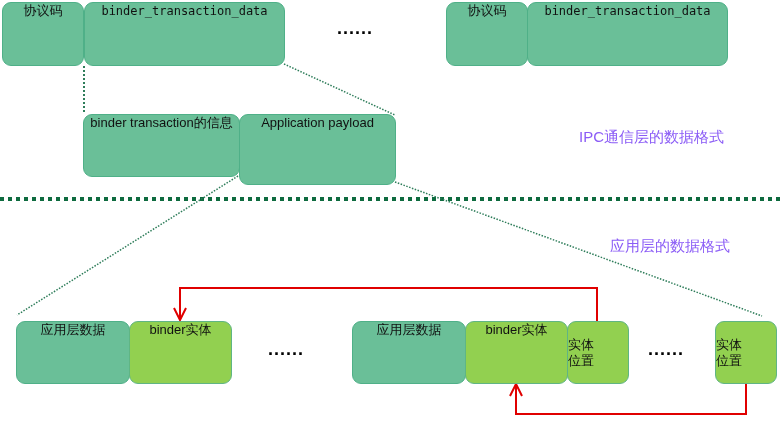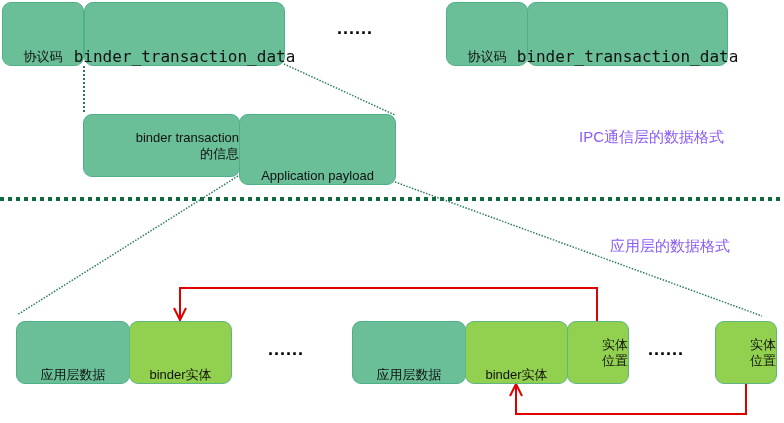--- a/index.html
+++ b/index.html
@@ -1,23 +1,23 @@
 <!DOCTYPE html>
 <html><head>
 <meta charset="utf-8">
 <style>
   html, body { margin: 0; padding: 0; background: #ffffff; }
   body { width: 784px; height: 423px; position: relative; overflow: hidden;
          font-family: "Liberation Sans", "DejaVu Sans", sans-serif; }
   .box { position: absolute; box-sizing: border-box; border-radius: 9px;
          border: 1.5px solid #4fb088; background: #6abf98; color: #111;
-         display: flex; align-items: flex-end; justify-content: center; text-align: center;
+         display: flex; align-items: flex-start; justify-content: center; text-align: center;
          font-size: 13px; line-height: 16px; }
   .box.lime { background: #92d050; border-color: #5fb584; }
-  .mono { font-family: "DejaVu Sans Mono", "Liberation Mono", monospace; font-size: 16px; }
+  .mono { font-family: "DejaVu Sans Mono", "Liberation Mono", monospace; font-size: 12px; }
   .dots { position: absolute; font-size: 18px; font-weight: bold; letter-spacing: 1px; color: #000; }
   .label { position: absolute; font-size: 15px; color: #8b5cf6; }
   svg { position: absolute; left: 0; top: 0; }
 </style>
 </head>
 <body>
 
 <svg width="784" height="423">
 
   <line x1="0" y1="199" x2="784" y2="199" stroke="#0e6b3f" stroke-width="4" stroke-dasharray="4,4"></line>
@@ -40,21 +40,21 @@
   <span>binder_transaction_data</span>
 </div>
 <div class="dots" style="left:337px;top:18px;">......</div>
 <div class="box" style="left:446px;top:2px;width:82px;height:64px;">
   <span>协议码</span>
 </div>
 <div class="box mono" style="left:527px;top:2px;width:201px;height:64px;">
   <span>binder_transaction_data</span>
 </div>
 
-<div class="box" style="left:83px;top:114px;width:157px;height:63px;flex-direction:column;">
+<div class="box" style="left:83px;top:114px;width:157px;height:63px;flex-direction:row;">
   <span>binder transaction</span>
   <span>的信息</span>
 </div>
 <div class="box" style="left:239px;top:114px;width:157px;height:71px;">
   <span>Application payload</span>
 </div>
 <div class="label" style="left:579px;top:128px;">IPC通信层的数据格式</div>
 <div class="label" style="left:610px;top:237px;">应用层的数据格式</div>
 
 <div class="box" style="left:16px;top:321px;width:114px;height:63px;">

